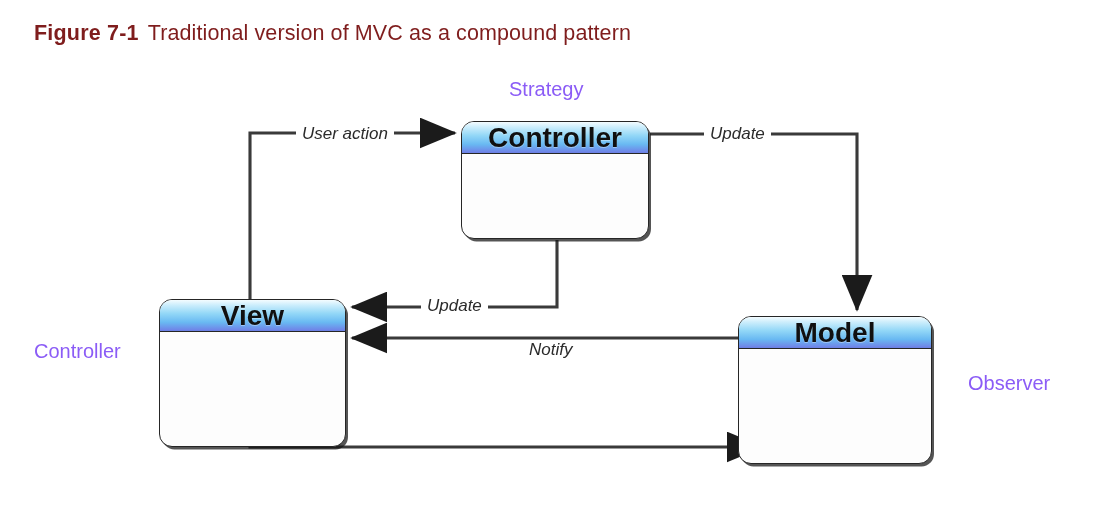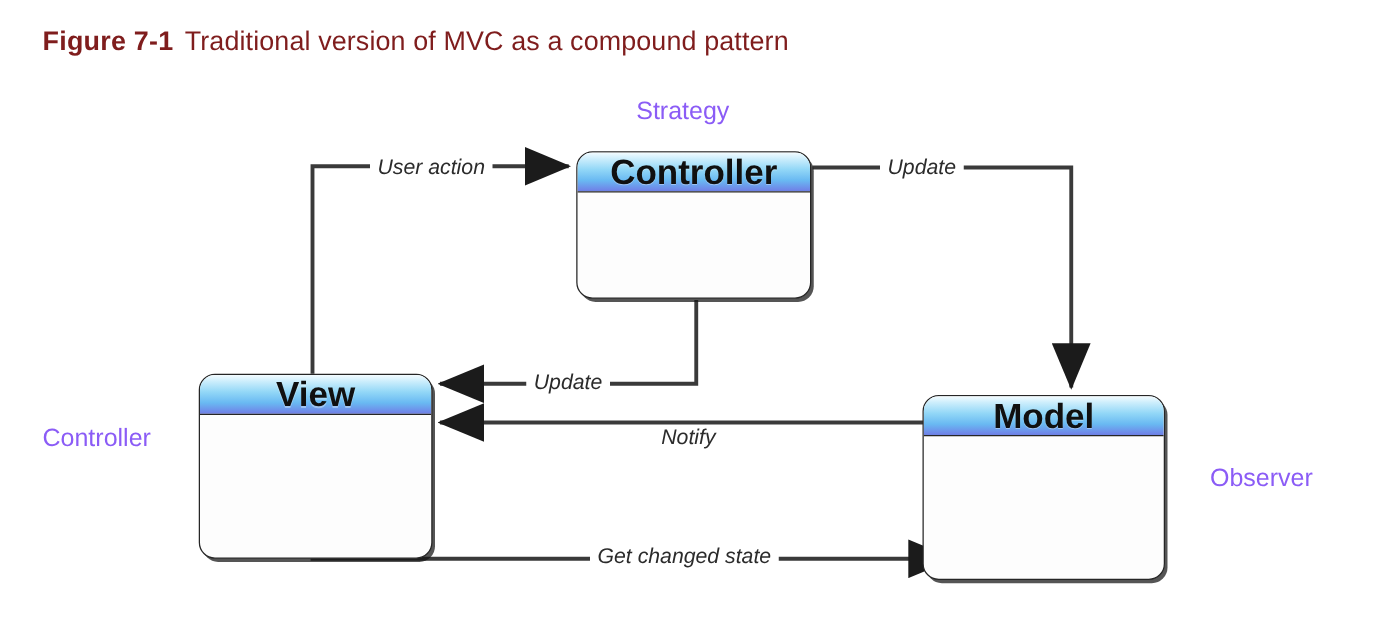--- a/index.html
+++ b/index.html
@@ -144,21 +144,20 @@
   </svg>
 
   <div class="pattern-label pattern-strategy">Strategy</div>
   <div class="pattern-label pattern-composite">Controller</div>
   <div class="pattern-label pattern-observer">Observer</div>
 
   <div class="edge-label lbl-user-action">User action</div>
   <div class="edge-label lbl-update-model">Update</div>
   <div class="edge-label lbl-update-view">Update</div>
   <div class="edge-label lbl-notify">Notify</div>
-  <div class="edge-label lbl-getstate">Get changed state</div>
 
   <div class="node" id="node-controller">
     <div class="node-header">Controller</div>
     <div class="node-body"></div>
   </div>
 
   <div class="node" id="node-view">
     <div class="node-header">View</div>
     <div class="node-body"></div>
   </div>

